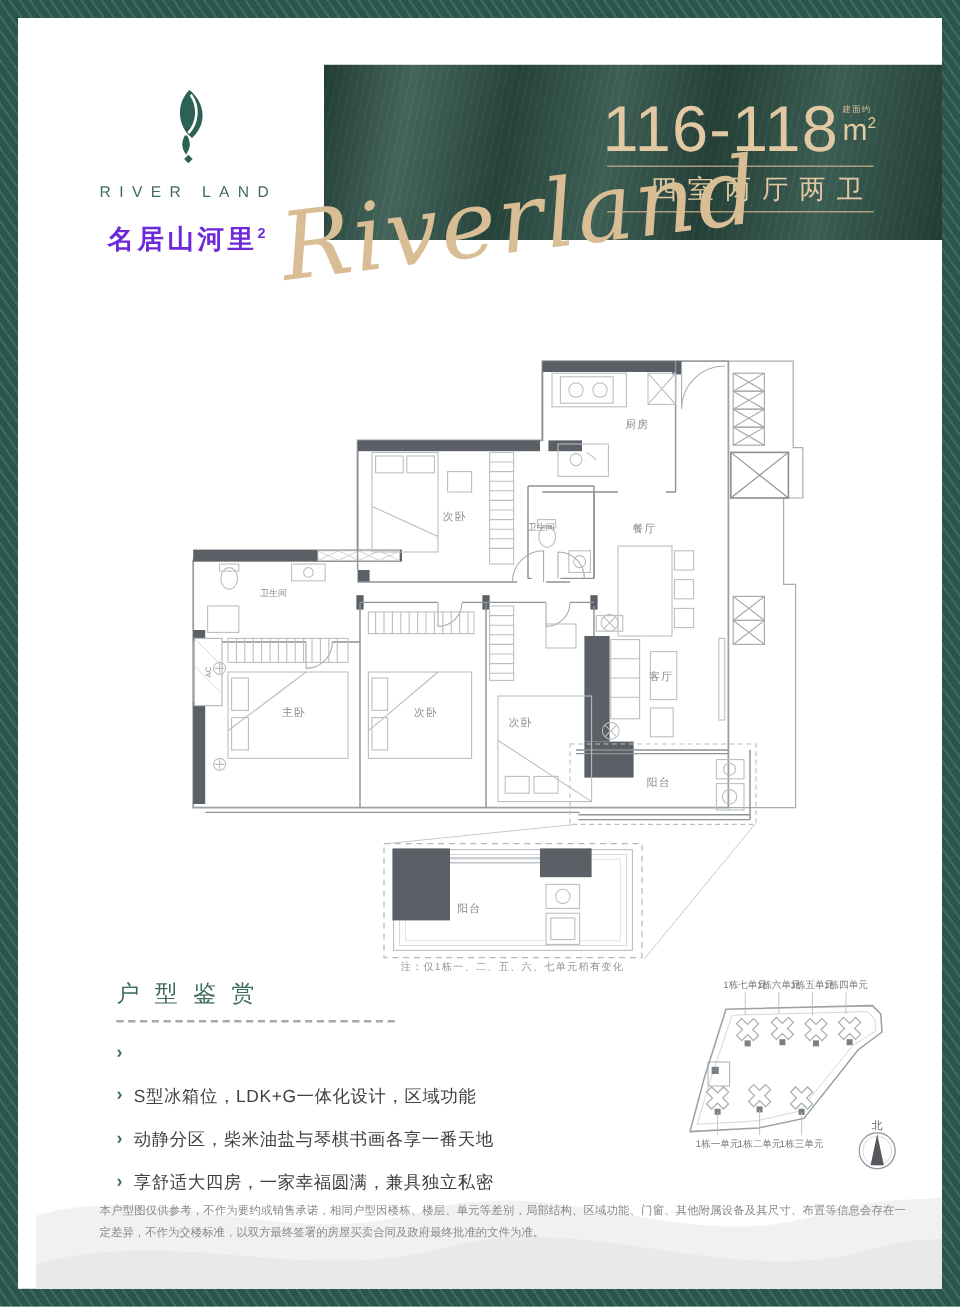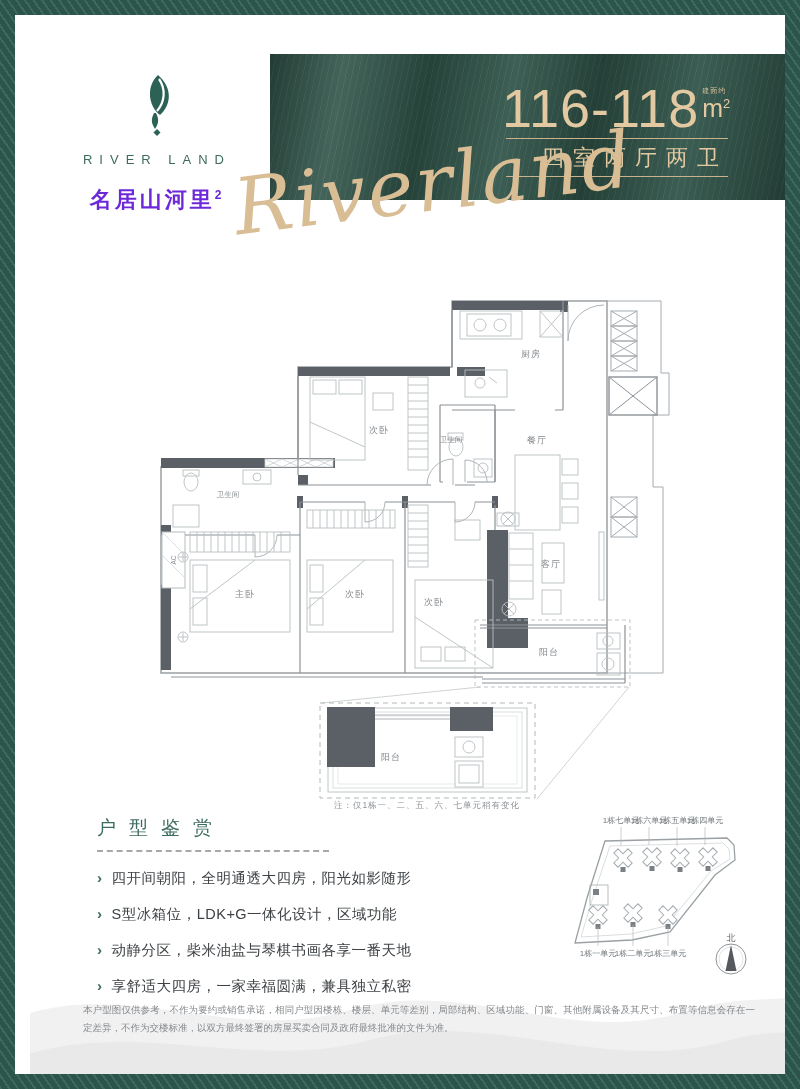--- a/index.html
+++ b/index.html
@@ -284,21 +284,20 @@
       <text class="room-label" x="291" y="318" text-anchor="middle">次卧</text>
       <text class="room-label" x="248" y="473" text-anchor="middle">阳台</text>
       <text class="plan-note" x="284" y="521" text-anchor="middle">注：仅1栋一、二、五、六、七单元稍有变化</text>
     </svg>
 
     <div class="appre">
       <div class="appre-title">户型鉴赏</div>
       <div class="appre-sep"></div>
       <div class="appre-item">
         <span class="arrow">›</span>
-        <span>四开间朝阳，全明通透大四房，阳光如影随形</span>
       </div>
       <div class="appre-item">
         <span class="arrow">›</span>
         <span>S型冰箱位，LDK+G一体化设计，区域功能</span>
       </div>
       <div class="appre-item">
         <span class="arrow">›</span>
         <span>动静分区，柴米油盐与琴棋书画各享一番天地</span>
       </div>
       <div class="appre-item">

